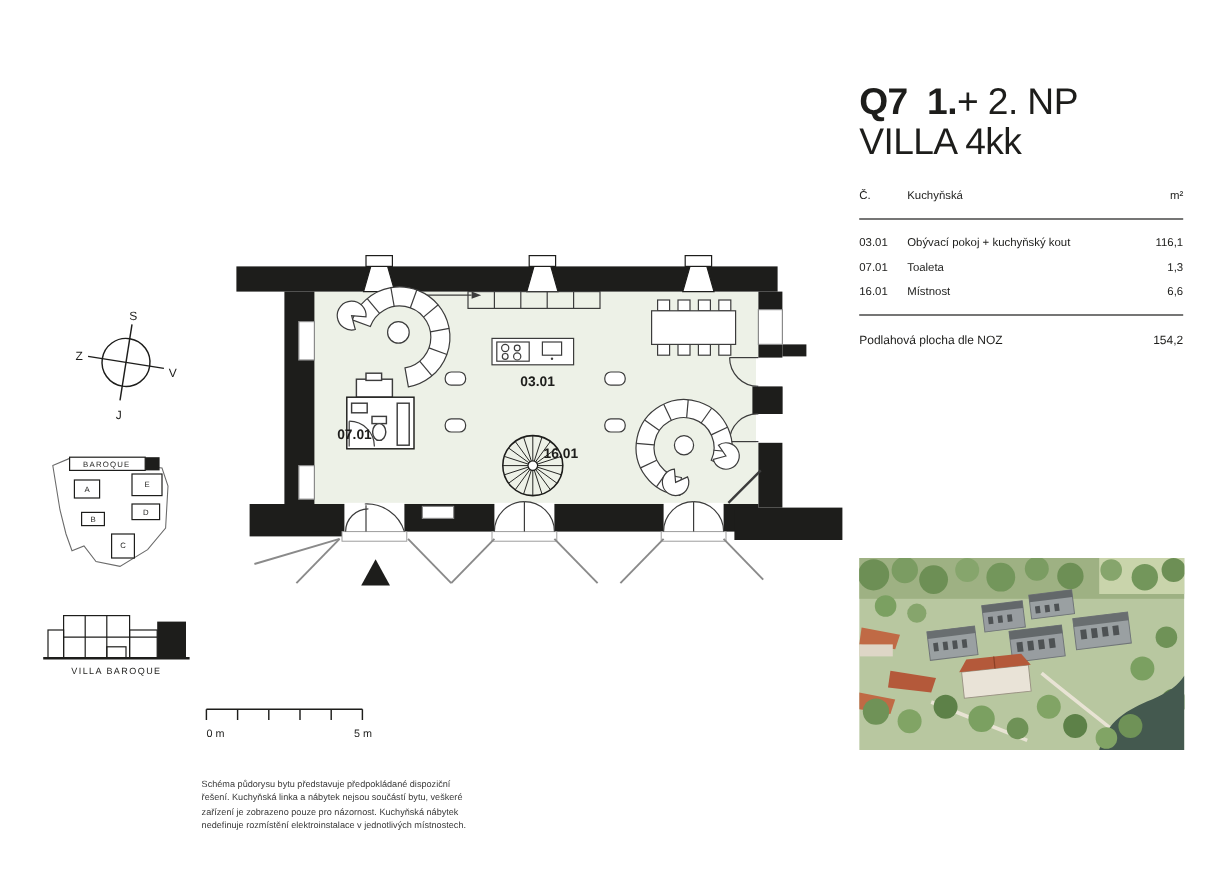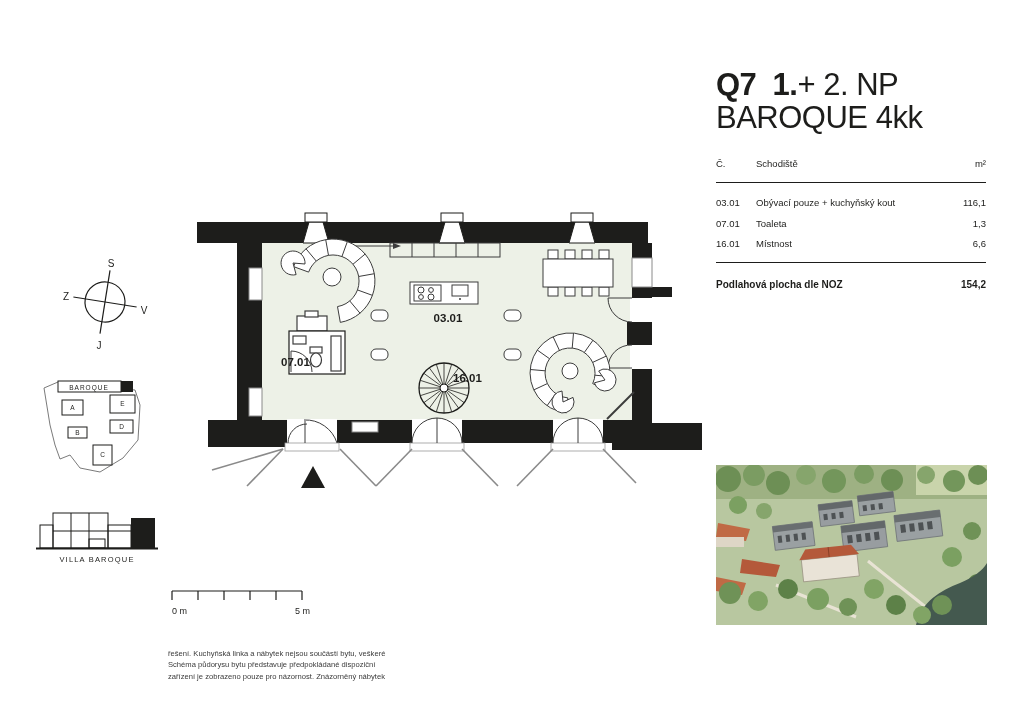--- a/index.html
+++ b/index.html
@@ -14,46 +14,46 @@
   .title-line2{font-size:31px;font-weight:normal;}
   
   .room-table{left:716px;top:158px;width:270px;font-size:9.5px;}
   .tr{display:flex;align-items:baseline;margin-bottom:9px;}
   .tr .c-num{width:40px;flex:none;}
   .tr .c-room{flex:1;}
   .tr .c-area{flex:none;text-align:right;}
   .thead{margin-bottom:0;}
   .tdivider{border-top:1px solid #1d1d1b;margin:13px 0 14px 0;height:0;}
   .trow{margin-bottom:9.5px;}
-  .ttotal{font-weight:bold;font-size:10px;margin-top:16px;}
+  .ttotal{font-weight:normal;font-size:10px;margin-top:16px;}
   
   .disclaimer{left:168px;top:648px;width:270px;font-size:7.6px;line-height:1.5;color:#3a3a3a;}
   
   svg text{font-family:"Liberation Sans",sans-serif;fill:#1d1d1b;}
 </style>
 </head>
 <body>
 
 <div class="page">
 
   <div class="abs title-block">
     <div class="title-line1"><span class="b">Q7</span>&nbsp;&nbsp;<span class="b">1.</span><span class="l">+ 2. NP</span></div>
-    <div class="title-line2">BAROQUE 4kk</div>
+    <div class="title-line2">VILLA 4kk</div>
   </div>
 
   <div class="abs room-table">
     <div class="tr thead">
       <span class="c-num">Č.</span>
-      <span class="c-room">Schodiště</span>
+      <span class="c-room">Kuchyňská</span>
       <span class="c-area">m²</span>
     </div>
     <div class="tdivider"></div>
     <div class="tr trow">
       <span class="c-num">03.01</span>
-      <span class="c-room">Obývací pouze + kuchyňský kout</span>
+      <span class="c-room">Obývací pokoj + kuchyňský kout</span>
       <span class="c-area">116,1</span>
     </div>
     <div class="tr trow">
       <span class="c-num">07.01</span>
       <span class="c-room">Toaleta</span>
       <span class="c-area">1,3</span>
     </div>
     <div class="tr trow">
       <span class="c-num">16.01</span>
       <span class="c-room">Místnost</span>
@@ -122,23 +122,24 @@
       <line x1="62" y1="13" x2="62" y2="22"></line>
       <line x1="88" y1="13" x2="88" y2="22"></line>
       <line x1="114" y1="13" x2="114" y2="22"></line>
       <line x1="140" y1="13" x2="140" y2="22"></line>
     </g>
     <text x="10" y="36" font-size="9" text-anchor="start">0 m</text>
     <text x="148" y="36" font-size="9" text-anchor="end">5 m</text>
   </svg>
 
   <div class="abs disclaimer">
+    <div>Schéma půdorysu bytu představuje předpokládané dispoziční</div>
     <div>řešení. Kuchyňská linka a nábytek nejsou součástí bytu, veškeré</div>
-    <div>Schéma půdorysu bytu představuje předpokládané dispoziční</div>
-    <div>zařízení je zobrazeno pouze pro názornost. Znázorněný nábytek</div>
+    <div>zařízení je zobrazeno pouze pro názornost. Kuchyňská nábytek</div>
+    <div>nedefinuje rozmístění elektroinstalace v jednotlivých místnostech.</div>
   </div>
 
   <svg class="abs" style="left:185px;top:192px;" width="525" height="310" viewBox="185 192 525 310">
 
     <rect x="260" y="243" width="372" height="177" fill="#edf1e7"></rect>
 
     <g fill="#1d1d1b">
       <rect x="197" y="222" width="451" height="21"></rect>
       <rect x="237" y="243" width="25" height="177"></rect>
       <rect x="208" y="420" width="77" height="27"></rect>

